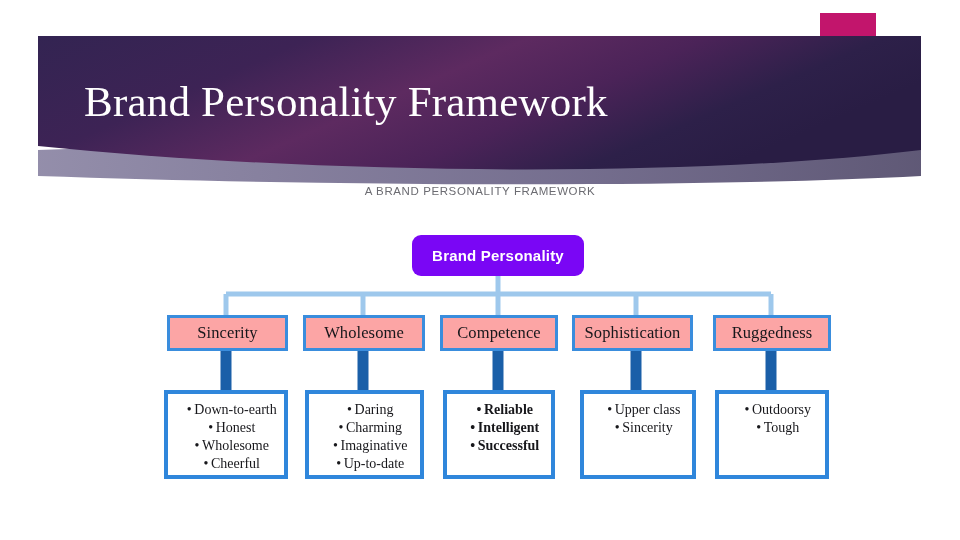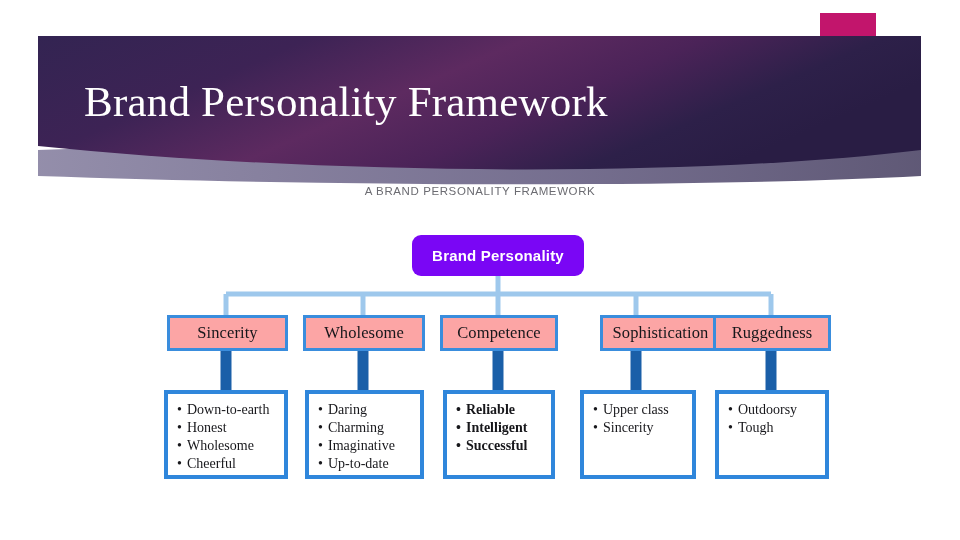--- a/index.html
+++ b/index.html
@@ -116,20 +116,21 @@
   }
 
   
   .trait-box {
     position: absolute;
     height: 89px;
     border: 4px solid #2f86db;
     background: #ffffff;
     box-sizing: border-box;
     padding: 7px 0 12px 9px;
+    text-align: center;
   }
   .trait-box ul {
     list-style: none;
     margin: 0;
     padding: 0;
   }
   .trait-box li {
     font-family: "Liberation Serif", serif;
     font-size: 14px;
     color: #17171b;
@@ -203,21 +204,21 @@
 
     <div class="cat-box" style="left:167px; top:315px; width:121px;">
       <span class="cat-label">Sincerity</span>
     </div>
     <div class="cat-box" style="left:303px; top:315px; width:122px;">
       <span class="cat-label">Wholesome</span>
     </div>
     <div class="cat-box" style="left:440px; top:315px; width:118px;">
       <span class="cat-label">Competence</span>
     </div>
-    <div class="cat-box" style="left:600px; top:315px; width:121px;">
+    <div class="cat-box" style="left:572px; top:315px; width:121px;">
       <span class="cat-label">Sophistication</span>
     </div>
     <div class="cat-box" style="left:713px; top:315px; width:118px;">
       <span class="cat-label">Ruggedness</span>
     </div>
 
     <div class="trait-box" style="left:164px; top:390px; width:124px;">
       <ul>
         <li>Down-to-earth</li>
         <li>Honest</li>

